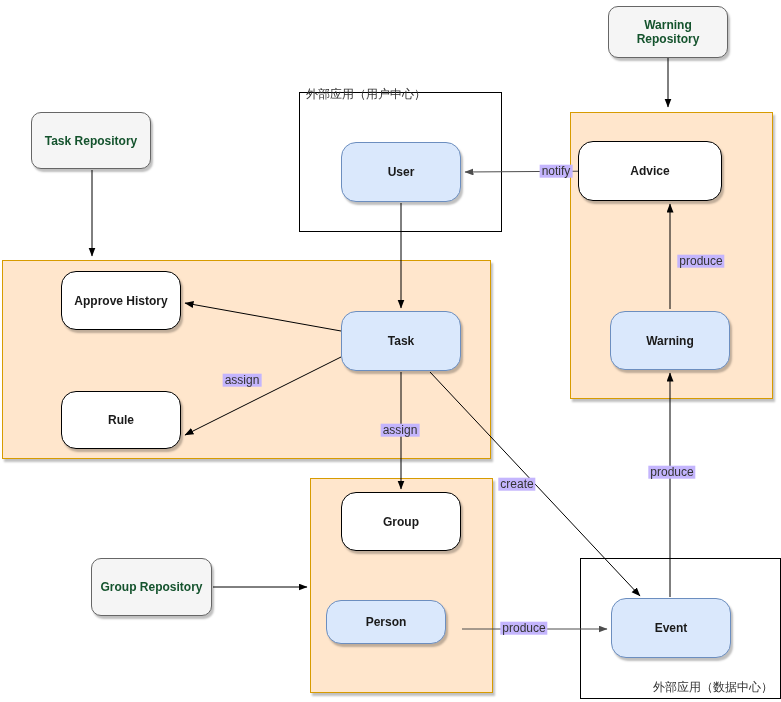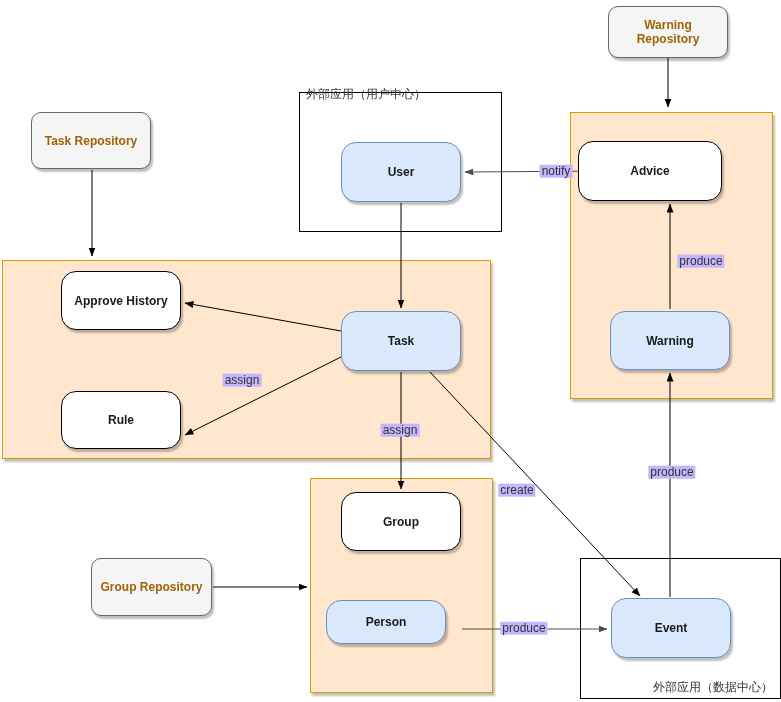--- a/index.html
+++ b/index.html
@@ -31,40 +31,40 @@
   
   .edge-label{position:absolute;transform:translate(-50%,-50%);background:#c4b5fd;
               font-size:12px;color:#333;line-height:1.05;padding:0 2px;z-index:4;white-space:nowrap;}
 
   
   .node{position:absolute;display:flex;align-items:center;justify-content:center;text-align:center;
         font-size:12px;font-weight:bold;color:#1a1a1a;border-radius:15px;
         box-shadow:2px 3px 2px rgba(0,0,0,0.25);z-index:5;padding:2px 6px;box-sizing:border-box;}
   .node.blue{background:var(--node-blue-fill);border:1px solid var(--node-blue-border);}
   .node.white{background:var(--node-white-fill);border:1px solid #000;}
-  .node.repo{background:var(--repo-fill);border:1px solid var(--repo-border);color:#a16207;border-radius:10px;}
+  .node.repo{background:var(--repo-fill);border:1px solid var(--repo-border);color:#14532d;border-radius:10px;}
 
   #n-warning-repo{left:608px;top:6px;width:120px;height:52px;}
   #n-task-repo{left:31px;top:112px;width:120px;height:57px;}
   #n-person-repo{left:91px;top:558px;width:121px;height:58px;}
   #n-user{left:341px;top:142px;width:120px;height:60px;}
   #n-advice{left:578px;top:141px;width:144px;height:60px;}
   #n-warning{left:610px;top:311px;width:120px;height:59px;}
   #n-approve-history{left:61px;top:271px;width:120px;height:59px;}
   #n-rule{left:61px;top:391px;width:120px;height:58px;}
   #n-task{left:341px;top:311px;width:120px;height:60px;}
   #n-group{left:341px;top:492px;width:120px;height:59px;}
   #n-person{left:326px;top:600px;width:120px;height:44px;}
   #n-event{left:611px;top:598px;width:120px;height:60px;}
 
   #el-notify{left:556px;top:171px;}
   #el-produce-wa{left:701px;top:261px;}
   #el-assign-rule{left:242px;top:380px;}
   #el-assign-group{left:400px;top:430px;}
-  #el-create{left:517px;top:484px;margin-top:6px;}
+  #el-create{left:517px;top:484px;}
   #el-produce-ew{left:672px;top:472px;}
   #el-produce-pe{left:524px;top:628px;}
 </style>
 </head>
 <body>
 
 <div id="canvas">
 
   <div class="region" id="region-left"></div>
   <div class="region" id="region-right"></div>

